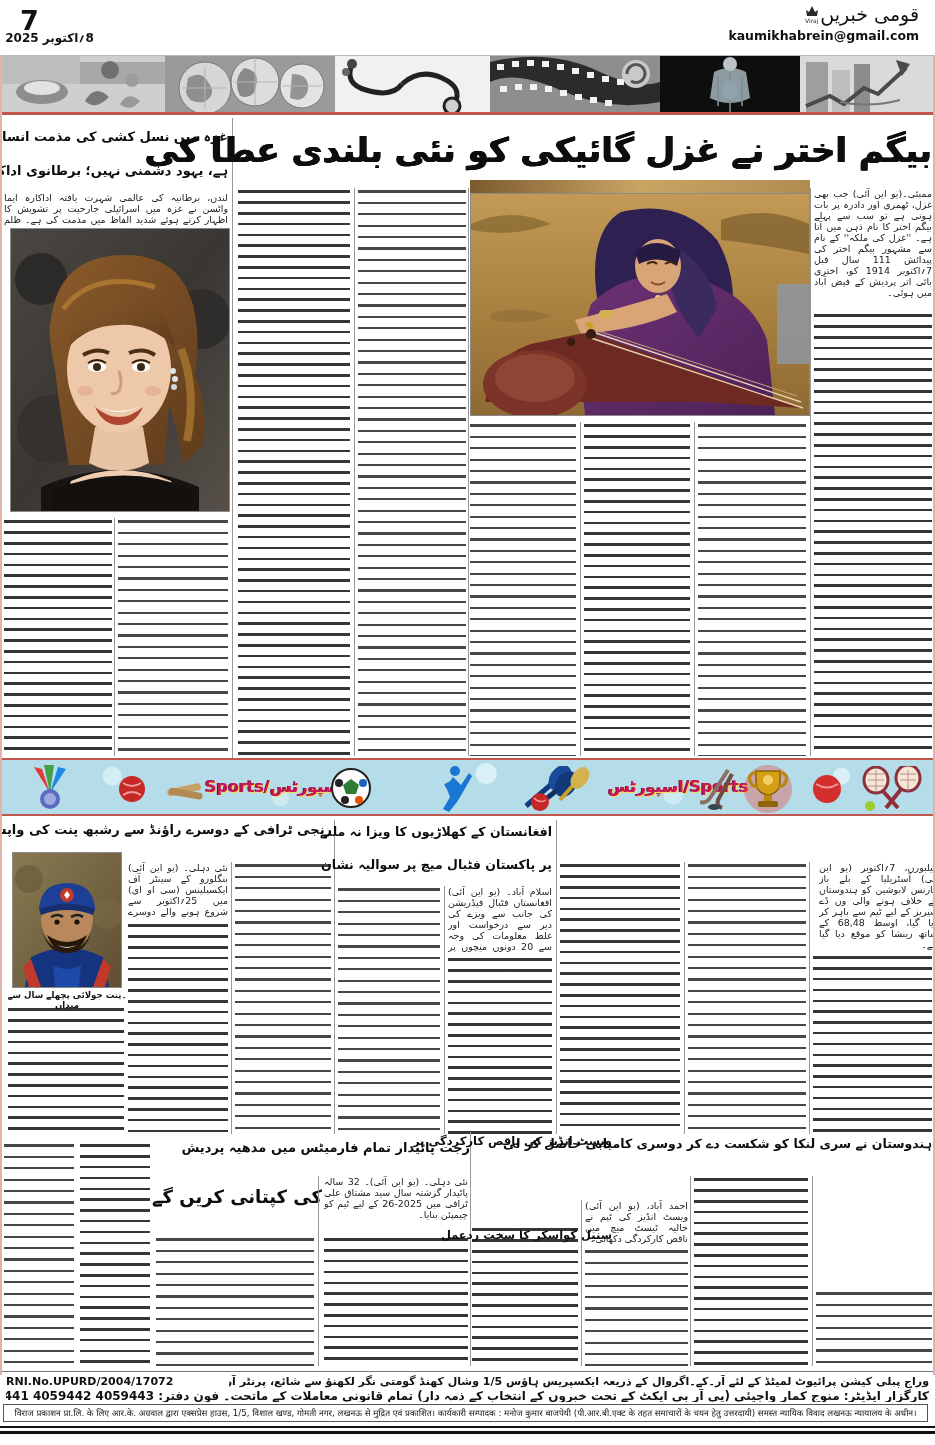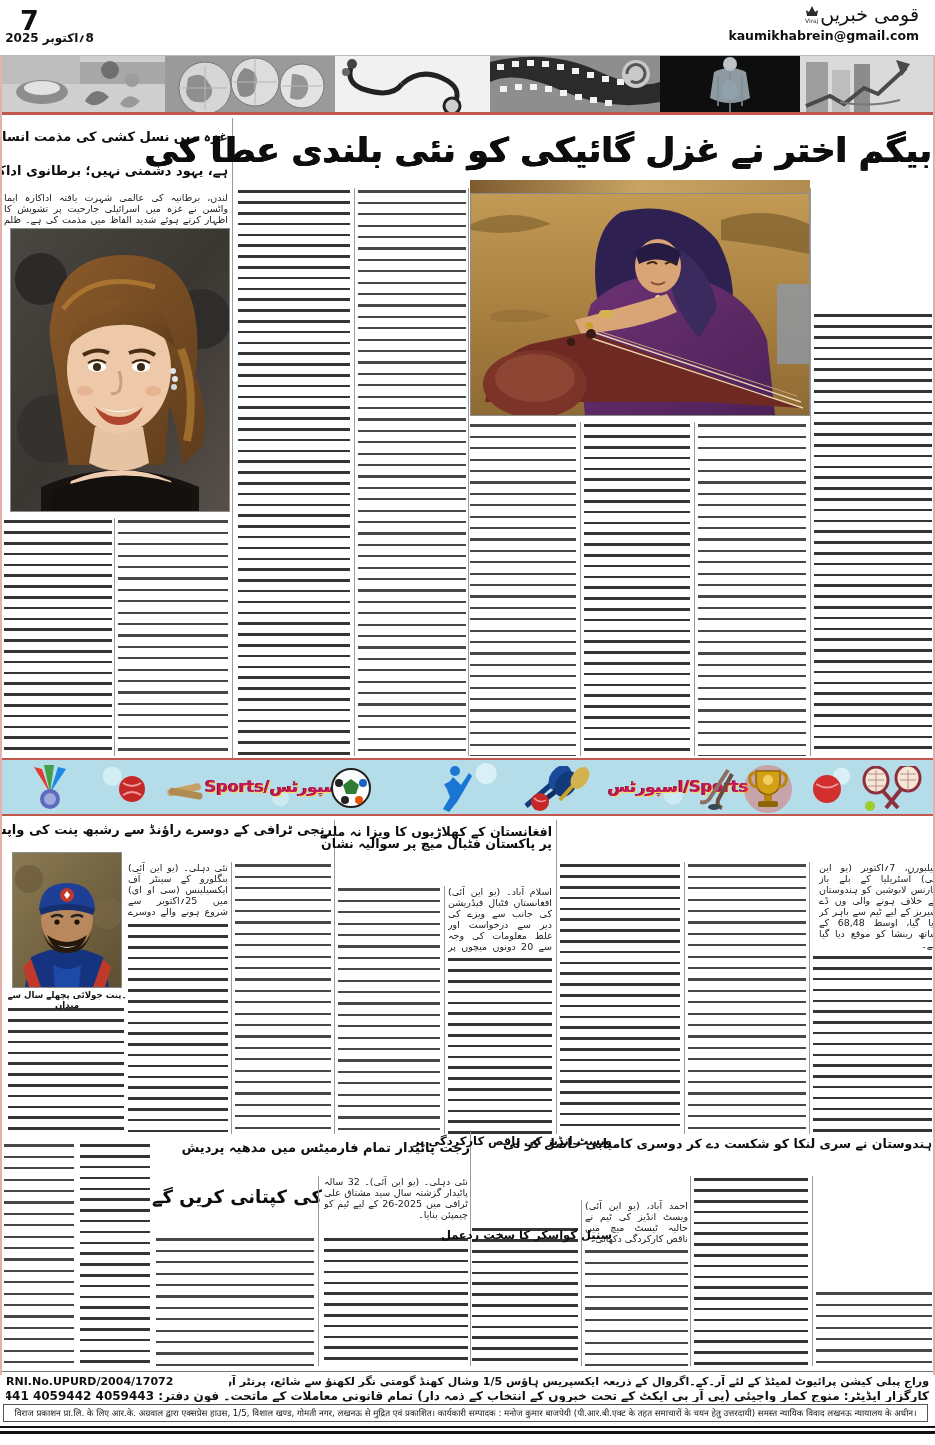--- a/index.html
+++ b/index.html
@@ -246,20 +246,21 @@
           <circle cx="100" cy="148" r="4" fill="#3a1a12"></circle>
       </g>
       <rect x="306" y="90" width="32" height="80" fill="#8d99a6" opacity=".8"></rect>
     </svg>
   </div>
 
   <div class="abs sim" style="left:238px;top:188px;width:112px;height:568px;"></div>
   <div class="vr" style="left:354px;top:188px;height:568px;"></div>
   <div class="abs sim2" style="left:358px;top:188px;width:108px;height:568px;"></div>
   <div class="vr" style="left:468px;top:188px;height:568px;"></div>
+  <div class="abs urtxt" style="left:814px;top:188px;width:118px;height:120px;">ممبئی۔(یو این آئی) جب بھی غزل، ٹھمری اور دادرہ پر بات ہوتی ہے تو سب سے پہلے بیگم اختر کا نام ذہن میں آتا ہے۔ ''غزل کی ملکہ'' کے نام سے مشہور بیگم اختر کی پیدائش 111 سال قبل 7؍اکتوبر 1914 کو، اختری بائی اتر پردیش کے فیض آباد میں ہوئی۔</div>
   <div class="abs sim" style="left:814px;top:312px;width:118px;height:444px;"></div>
   <div class="vr" style="left:810px;top:188px;height:568px;"></div>
 
   <div class="abs sim2" style="left:470px;top:422px;width:106px;height:334px;"></div>
   <div class="vr" style="left:580px;top:422px;height:334px;"></div>
   <div class="abs sim" style="left:584px;top:422px;width:106px;height:334px;"></div>
   <div class="vr" style="left:694px;top:422px;height:334px;"></div>
   <div class="abs sim2" style="left:698px;top:422px;width:108px;height:334px;"></div>
 
   <div id="sbanner" class="abs" style="left:0;top:758px;width:935px;height:58px;box-sizing:border-box;">
@@ -375,21 +376,21 @@
   </div>
   <div class="abs cap" style="left:6px;top:990px;width:122px;font-size:8.6px;">۔پنت جولائی پچھلے سال سے میدان</div>
   <div class="abs urtxt" style="left:128px;top:862px;width:100px;height:56px;">نئی دہلی۔ (یو این آئی) بنگلورو کے سینٹر آف ایکسیلینس (سی او ای) میں 25؍اکتوبر سے شروع ہونے والے دوسرے راؤنڈ سے رشبھ پنت کی واپسی ممکن ہے۔</div>
   <div class="abs sim" style="left:128px;top:922px;width:100px;height:212px;"></div>
   <div class="vr" style="left:231px;top:862px;height:272px;"></div>
   <div class="abs sim2" style="left:235px;top:862px;width:96px;height:272px;"></div>
   <div class="abs sim" style="left:8px;top:1006px;width:116px;height:128px;"></div>
 
   <div class="vr" style="left:334px;top:820px;height:314px;"></div>
   <div class="abs uhead" style="left:338px;top:824px;width:214px;font-size:12.5px;">افغانستان کے کھلاڑیوں کا ویزا نہ ملنے</div>
-  <div class="abs uhead" style="left:338px;top:836px;width:214px;font-size:12.5px;">پر پاکستان فٹبال میچ پر سوالیہ نشان</div>
+  <div class="abs uhead" style="left:338px;top:857px;width:214px;font-size:12.5px;">پر پاکستان فٹبال میچ پر سوالیہ نشان</div>
   <div class="abs sim2" style="left:338px;top:886px;width:102px;height:248px;"></div>
   <div class="vr" style="left:444px;top:886px;height:248px;"></div>
   <div class="abs urtxt" style="left:448px;top:886px;width:104px;height:66px;">اسلام آباد۔ (یو این آئی) افغانستان فٹبال فیڈریشن کی جانب سے ویزے کی دیر سے درخواست اور غلط معلومات کی وجہ سے 20 دونوں میچوں پر سوالیہ نشان لگ گیا ہے۔</div>
   <div class="abs sim" style="left:448px;top:956px;width:104px;height:178px;"></div>
 
   <div class="vr" style="left:556px;top:820px;height:314px;"></div>
   <div class="abs sim" style="left:560px;top:862px;width:120px;height:272px;"></div>
   <div class="vr" style="left:684px;top:862px;height:272px;"></div>
   <div class="abs sim2" style="left:688px;top:862px;width:118px;height:272px;"></div>
   <div class="vr" style="left:809px;top:862px;height:272px;"></div>

